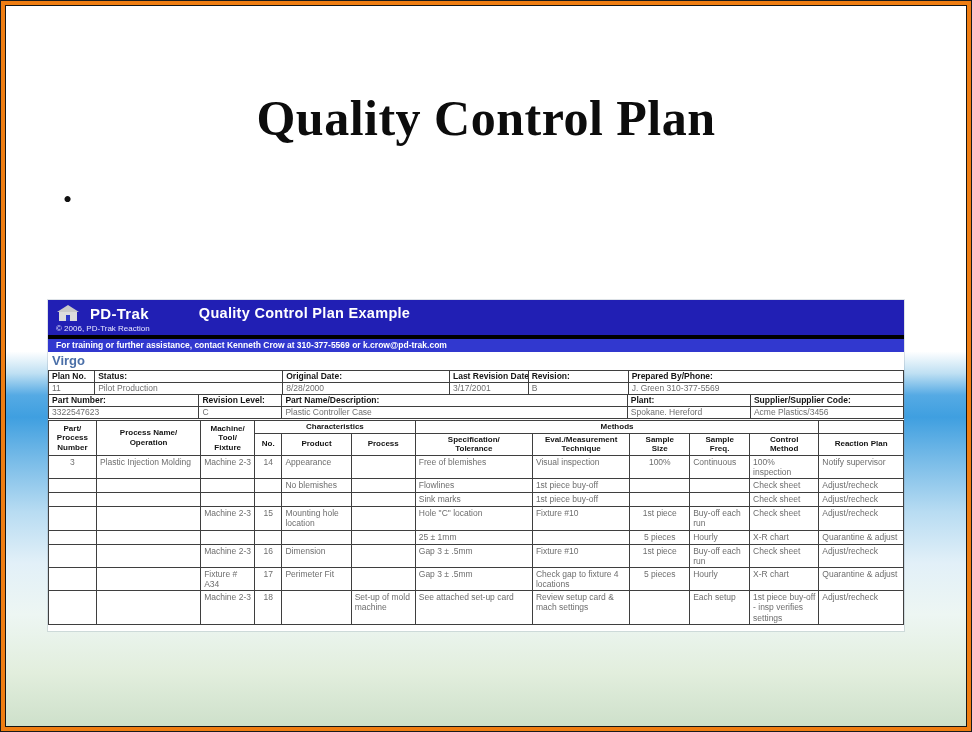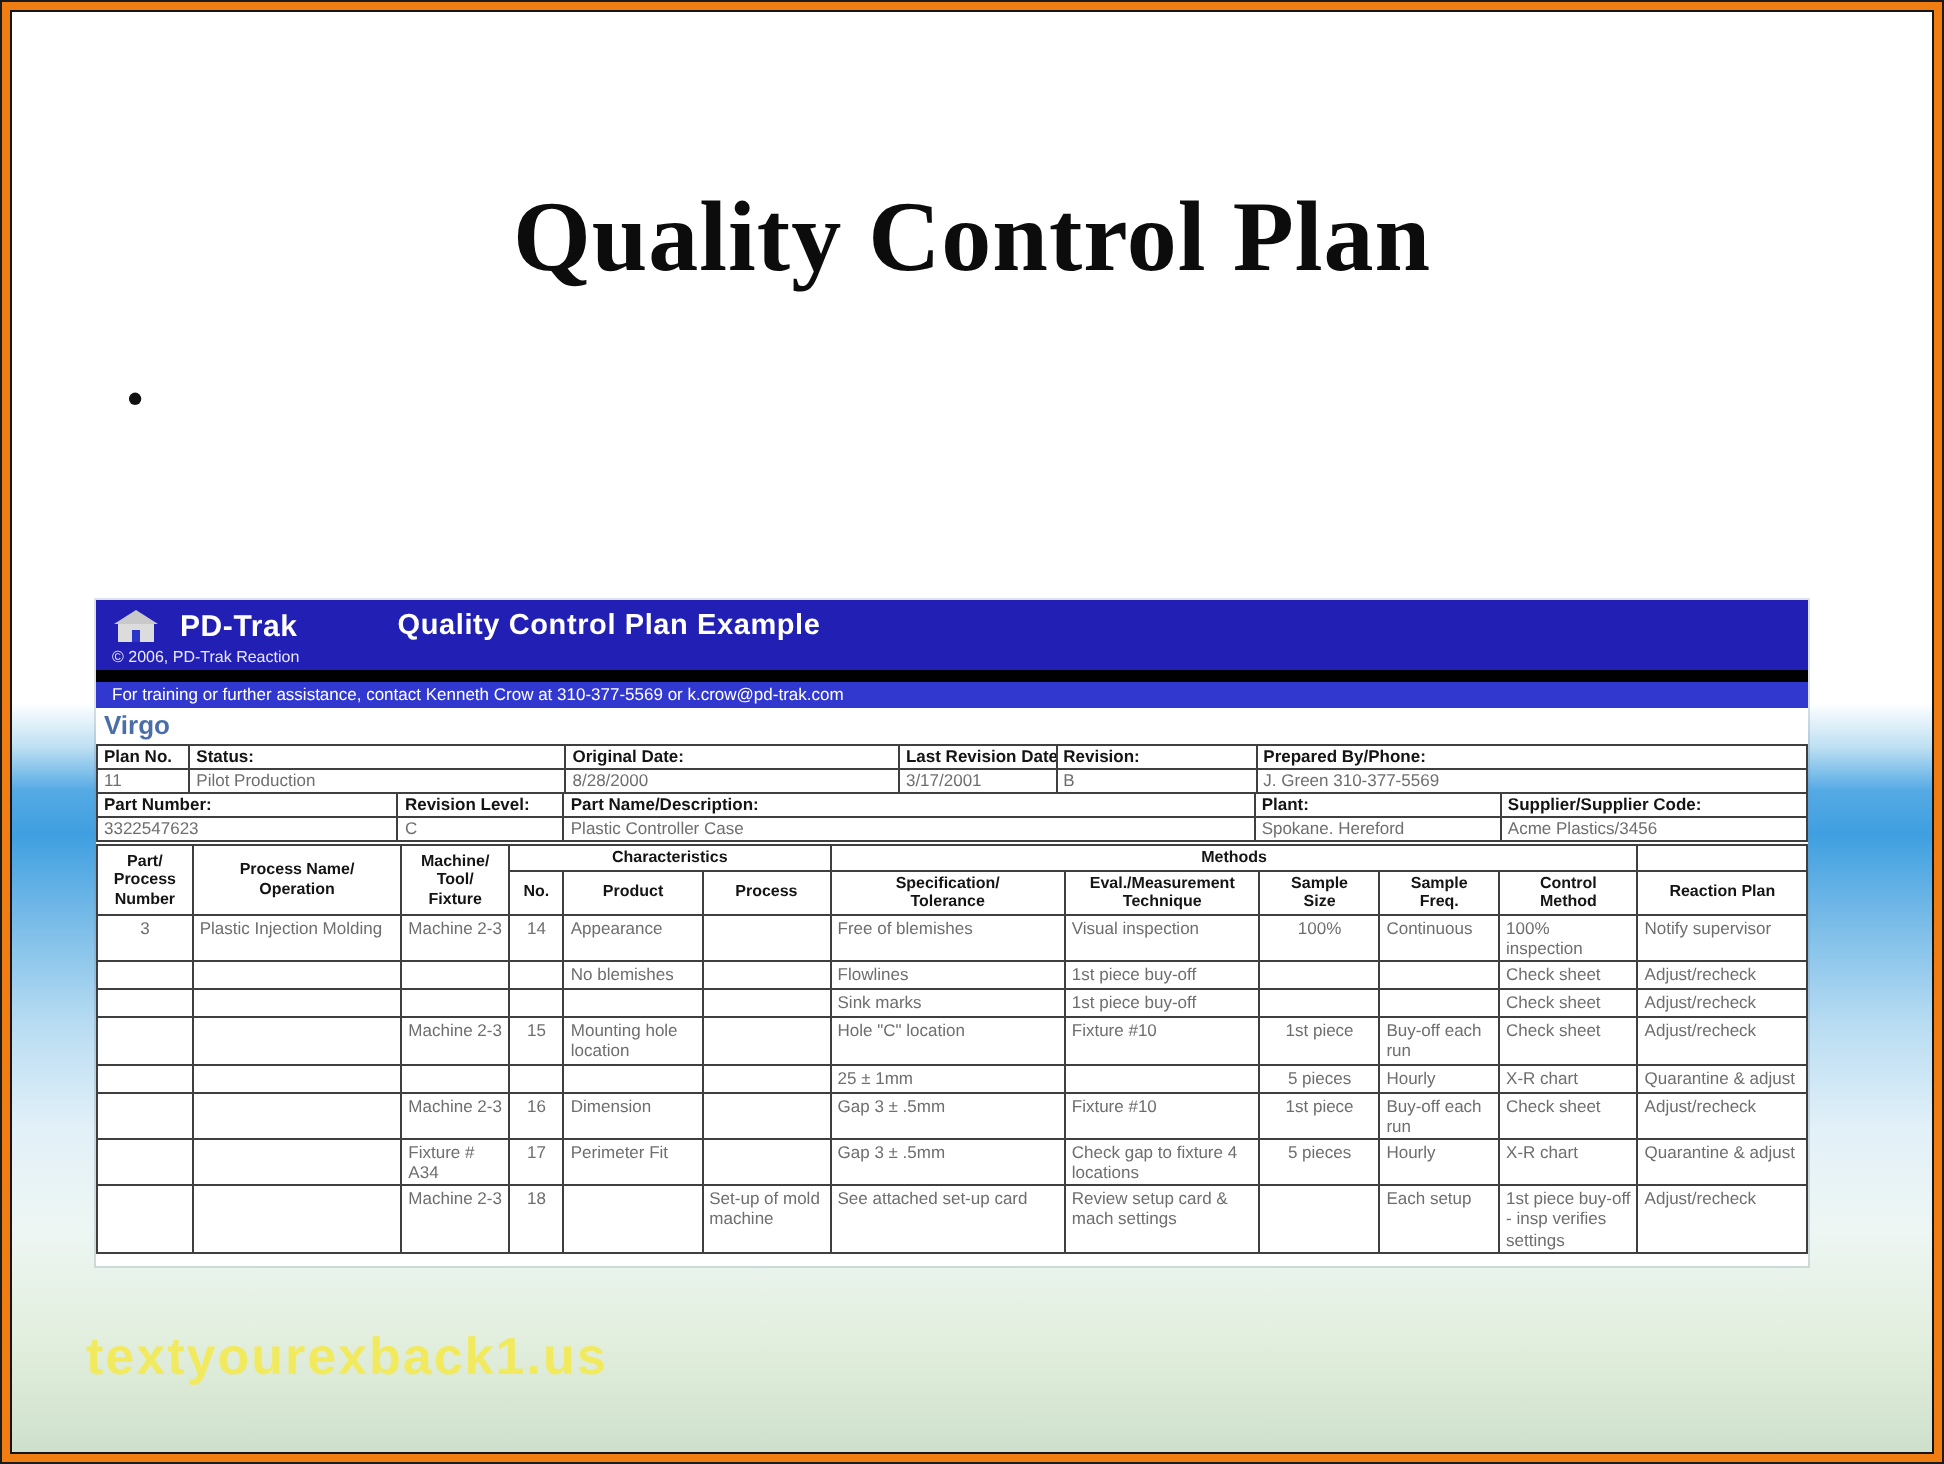--- a/index.html
+++ b/index.html
@@ -32,21 +32,21 @@
   
   .worksheet{
     position:absolute;left:47px;top:299px;width:856px;background:#ffffff;
     box-shadow:0 0 0 1px rgba(120,140,160,0.25);padding-bottom:6px;
   }
   .banner{background:#211fb4;color:#fff;}
   .banner-top{display:flex;align-items:center;gap:10px;padding:3px 6px 1px 8px;height:20px;}
   .brand{font-weight:bold;font-size:15px;letter-spacing:0.3px;}
   .banner-title{font-weight:bold;font-size:14.5px;margin-left:40px;letter-spacing:0.3px;}
   .banner-copy{font-size:8px;padding:0 0 2px 8px;color:#e8e8ff;}
-  .banner-assist{background:#3138cf;font-size:8.5px;font-weight:normal;padding:1px 0 2px 8px;color:#fff;border-top:6px solid #000000;}
+  .banner-assist{background:#3138cf;font-size:8.5px;font-weight:bold;padding:1px 0 2px 8px;color:#fff;border-top:4px solid #000000;}
   .sheet-name{font-weight:bold;font-size:13px;color:#4a6fa8;padding:1px 4px 2px 4px;}
 
   table{border-collapse:collapse;table-layout:fixed;width:100%;}
   .info-tbl td,.qc-tbl td,.qc-tbl th{
     border:1px solid #3f3f3f;overflow:hidden;vertical-align:top;
     padding:0 3px;
   }
   .info-tbl{margin:0;}
   .info-tbl td{font-size:8.5px;height:11px;white-space:nowrap;}
   .info-tbl td.lbl{font-weight:bold;color:#141414;}
@@ -310,14 +310,13 @@
             <td>Review setup card &amp; mach settings</td>
             <td></td>
             <td>Each setup</td>
             <td>1st piece buy-off - insp verifies settings</td>
             <td>Adjust/recheck</td>
           </tr>
         </tbody>
     </table>
   </div>
 
-  <div class="watermark">textyourexback1.us</div>
 </div>
 
 </body></html>

